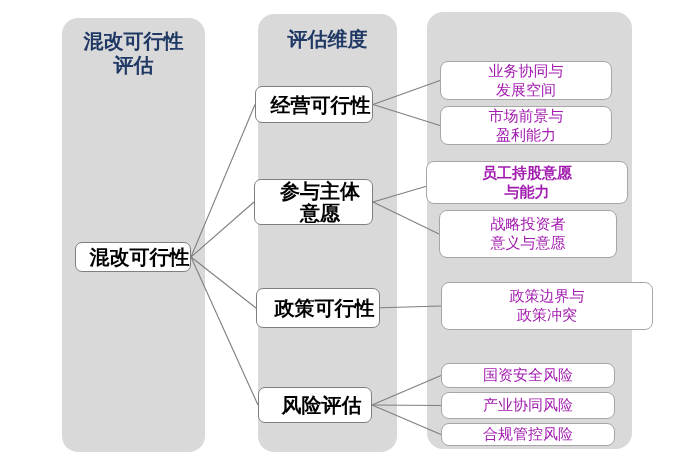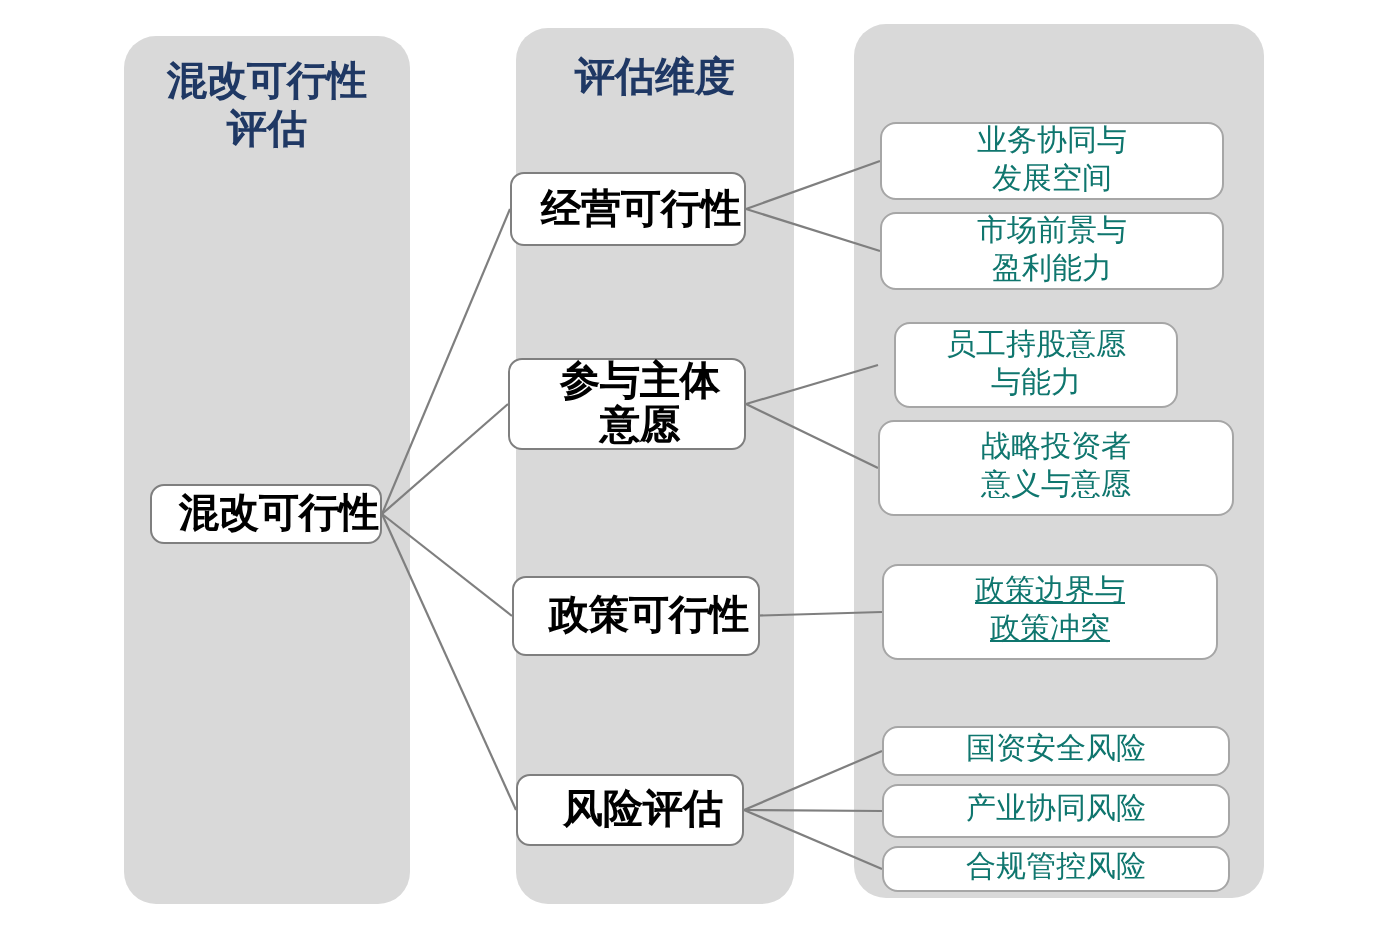--- a/index.html
+++ b/index.html
@@ -20,21 +20,21 @@
     border-radius:7px; box-sizing:border-box;
     display:flex; align-items:center; justify-content:center;
     text-align:center; font-weight:bold; font-size:20px; line-height:1.1;
     color:#000000; white-space:pre-line; z-index:2;padding-left:13px;
   }
   .factor {
     position:absolute; background:#ffffff; border:1px solid #a6a6a6;
     border-radius:8px; box-sizing:border-box;
     display:flex; align-items:center; justify-content:center;
     text-align:center; font-weight:normal; font-size:15px; line-height:1.25;
-    color:#0f766e; white-space:pre-line; z-index:2;
+    color:#a21caf; white-space:pre-line; z-index:2;
   }
   svg.connectors {
     position:absolute; left:0; top:0; width:700px; height:470px;
     z-index:1; pointer-events:none;
   }
 </style>
 </head>
 <body>
 
 <div class="canvas">
@@ -72,23 +72,23 @@
   <div class="node" style="left:255px; top:86px; width:118px; height:37px;">经营可行性</div>
   <div class="node" style="left:254px; top:179px; width:119px; height:46px;">参与主体
 意愿</div>
   <div class="node" style="left:256px; top:288px; width:124px; height:40px;">政策可行性</div>
   <div class="node" style="left:258px; top:387px; width:114px; height:36px;text-align:center;">风险评估</div>
 
   <div class="factor" style="left:440px; top:61px; width:172px; height:39px;">业务协同与
 发展空间</div>
   <div class="factor" style="left:440px; top:106px; width:172px; height:39px;">市场前景与
 盈利能力</div>
-  <div class="factor" style="left:447px; top:161px; width:142px; height:43px;">员工持股意愿
+  <div class="factor" style="left:426px; top:161px; width:202px; height:43px;font-weight:bold;">员工持股意愿
 与能力</div>
   <div class="factor" style="left:439px; top:210px; width:178px; height:48px;">战略投资者
 意义与意愿</div>
-  <div class="factor" style="left:441px; top:282px; width:168px; height:48px;text-decoration:underline;">政策边界与
+  <div class="factor" style="left:441px; top:282px; width:212px; height:48px;">政策边界与
 政策冲突</div>
   <div class="factor" style="left:441px; top:363px; width:174px; height:25px;">国资安全风险</div>
   <div class="factor" style="left:441px; top:392px; width:174px; height:27px;">产业协同风险</div>
   <div class="factor" style="left:441px; top:423px; width:174px; height:23px;">合规管控风险</div>
 
 </div>
 
 </body></html>

